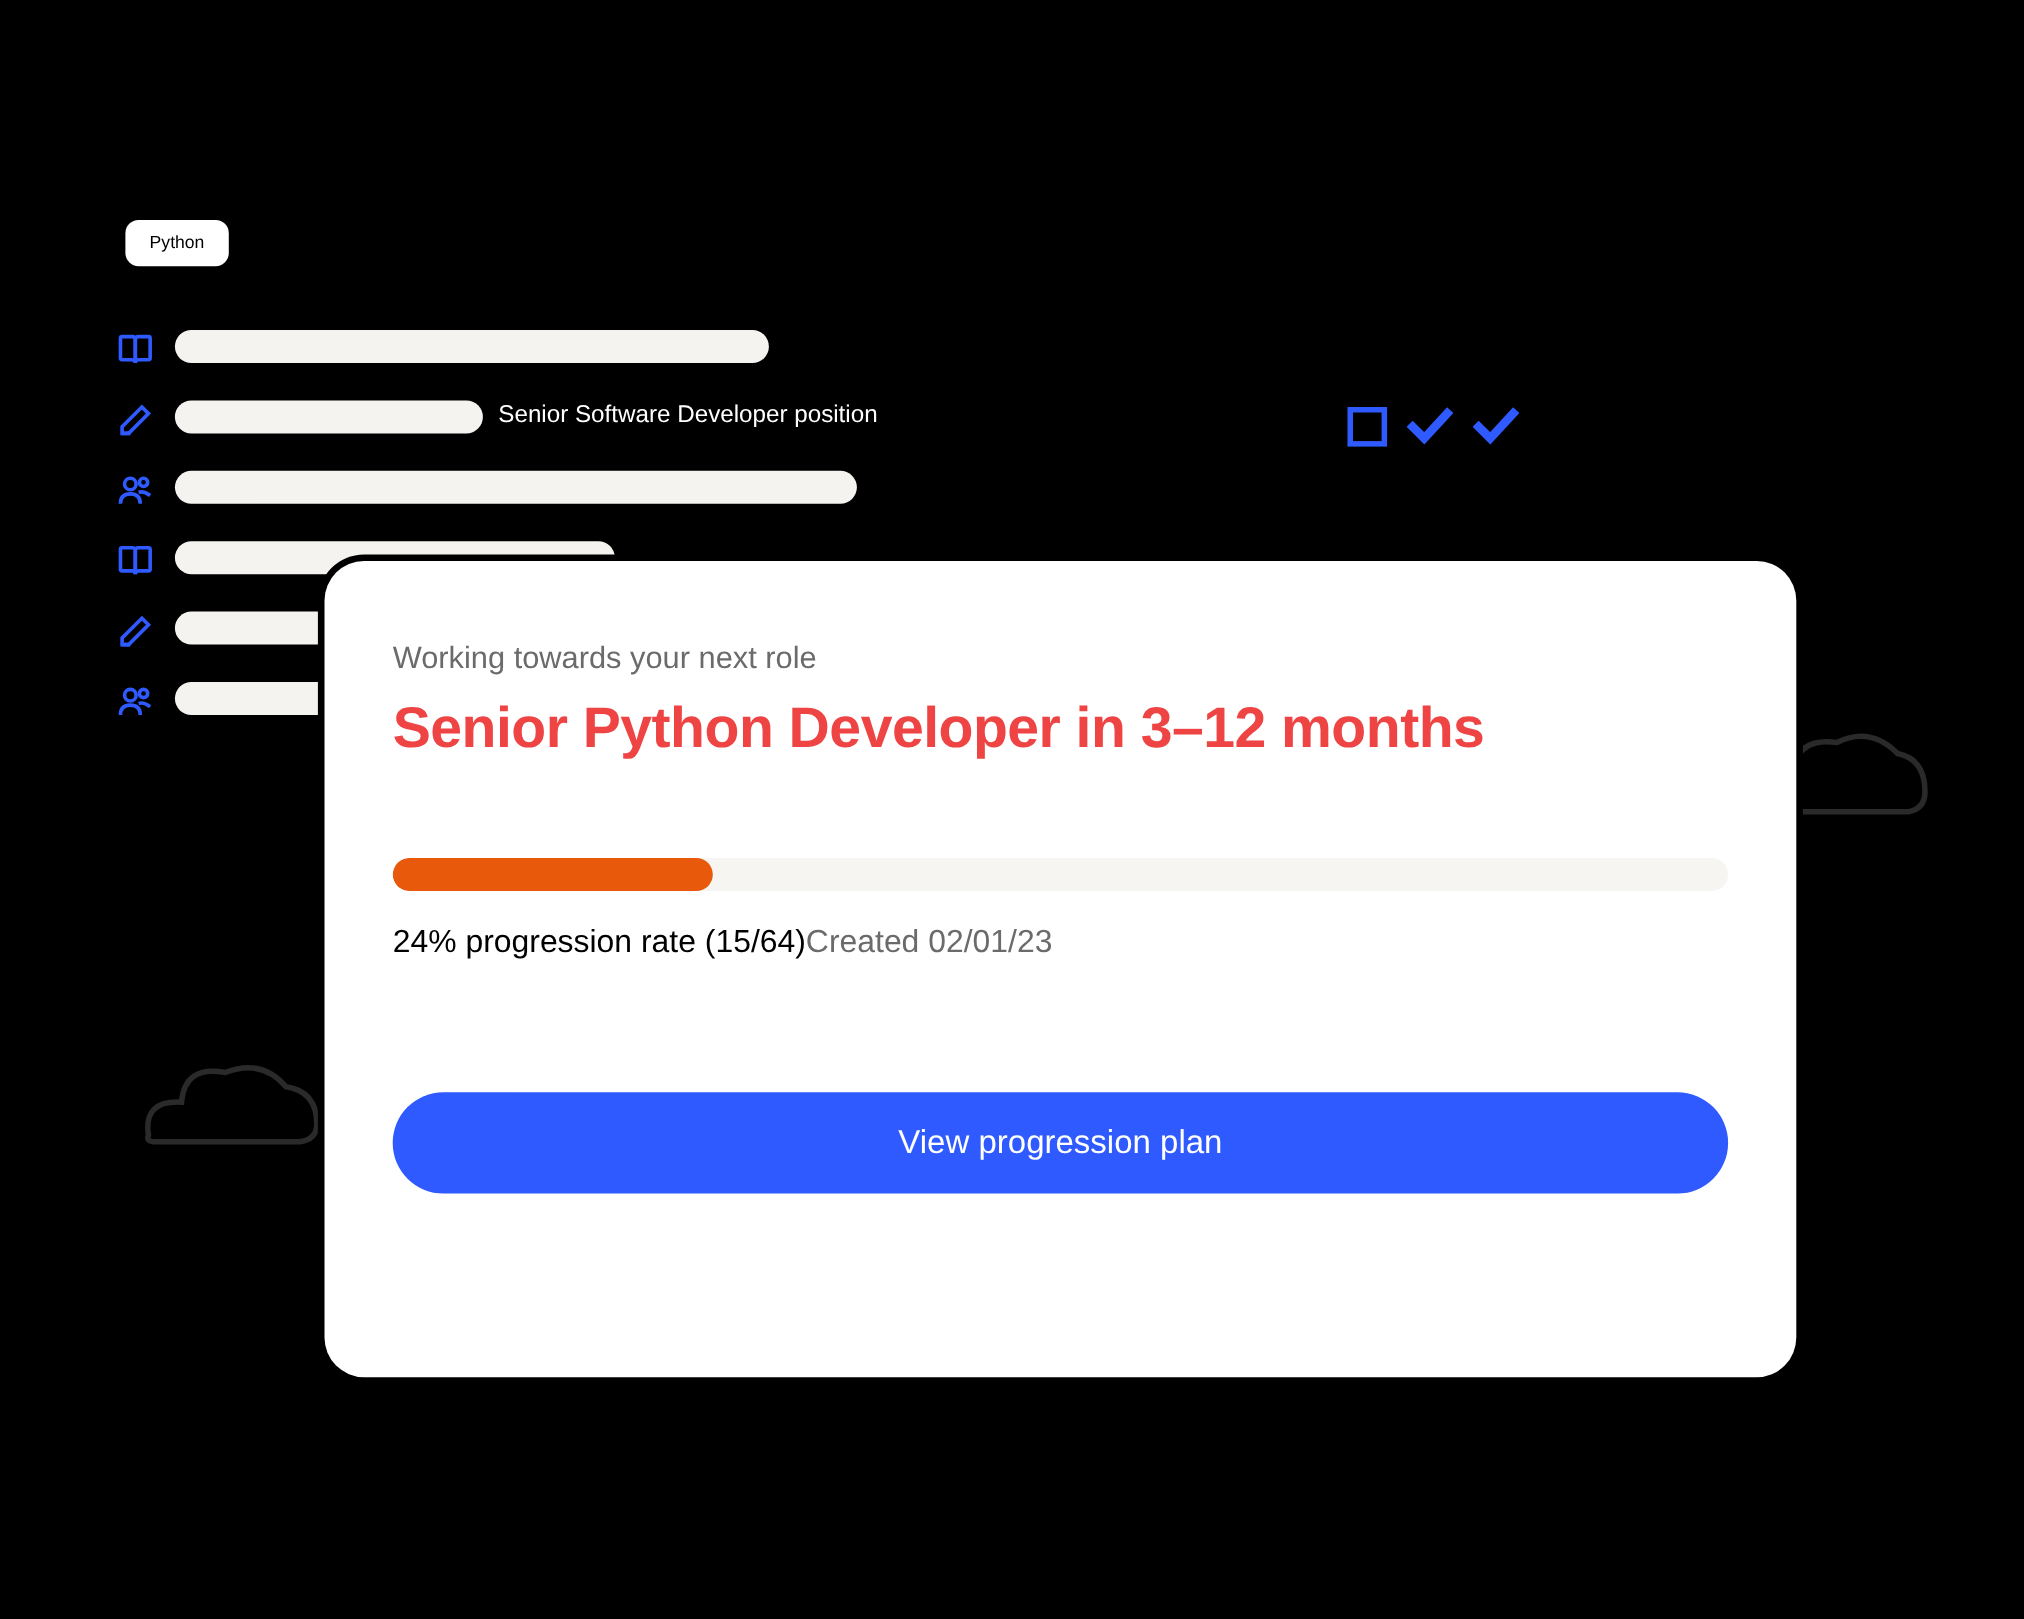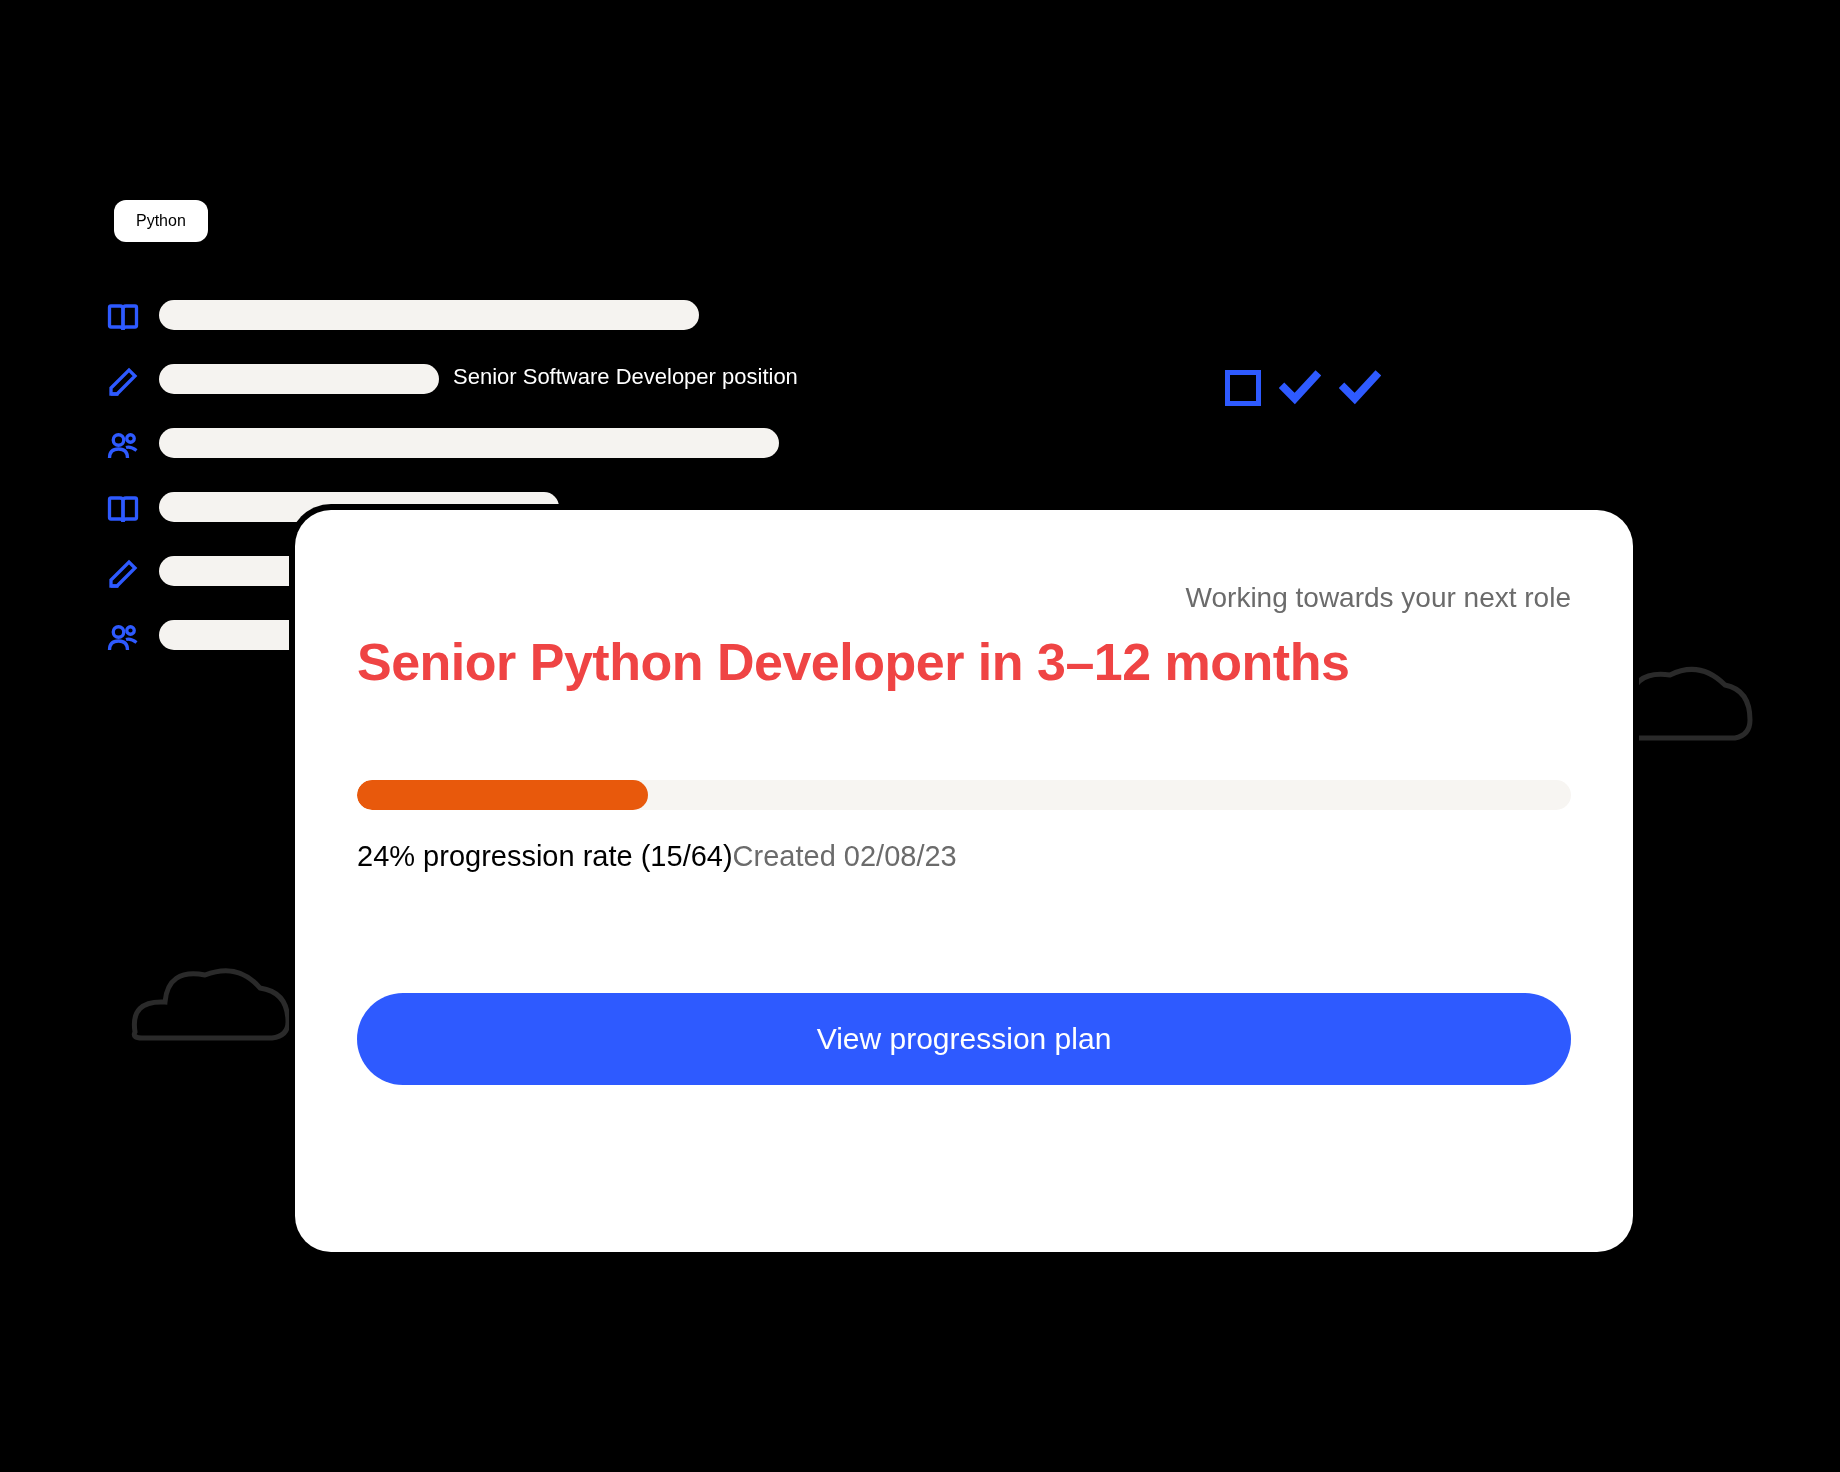--- a/index.html
+++ b/index.html
@@ -98,21 +98,20 @@
       border-radius: 36px;
       padding: 72px 62px;
       box-shadow: 0 0 0 6px #000;
     }
     
     .card-subtitle {
       color: #6b6b6b;
       font-size: 28px;
       font-weight: 400;
       margin-bottom: 18px;
-      text-align: right;
     }
     
     .card-title {
       color: #ef4444;
       font-size: 52px;
       font-weight: 600;
       letter-spacing: -0.5px;
       margin-bottom: 88px;
     }
     
@@ -243,17 +242,17 @@
 <div class="card">
   <div class="card-subtitle">Working towards your next role</div>
   <div class="card-title">Senior Python Developer in 3–12 months</div>
   
   <div class="progress-bar">
     <div class="progress-fill" id="progress-fill" style="width: 24%;"></div>
   </div>
   
   <div class="progress-row">
     <span class="progress-text">24% progression rate (15/64)</span>
-    <span class="created-text">Created 02/08/23</span>
+    <span class="created-text">Created 02/01/23</span>
   </div>
   
   <button class="view-button">View progression plan</button>
 </div>
 
 </body></html>

